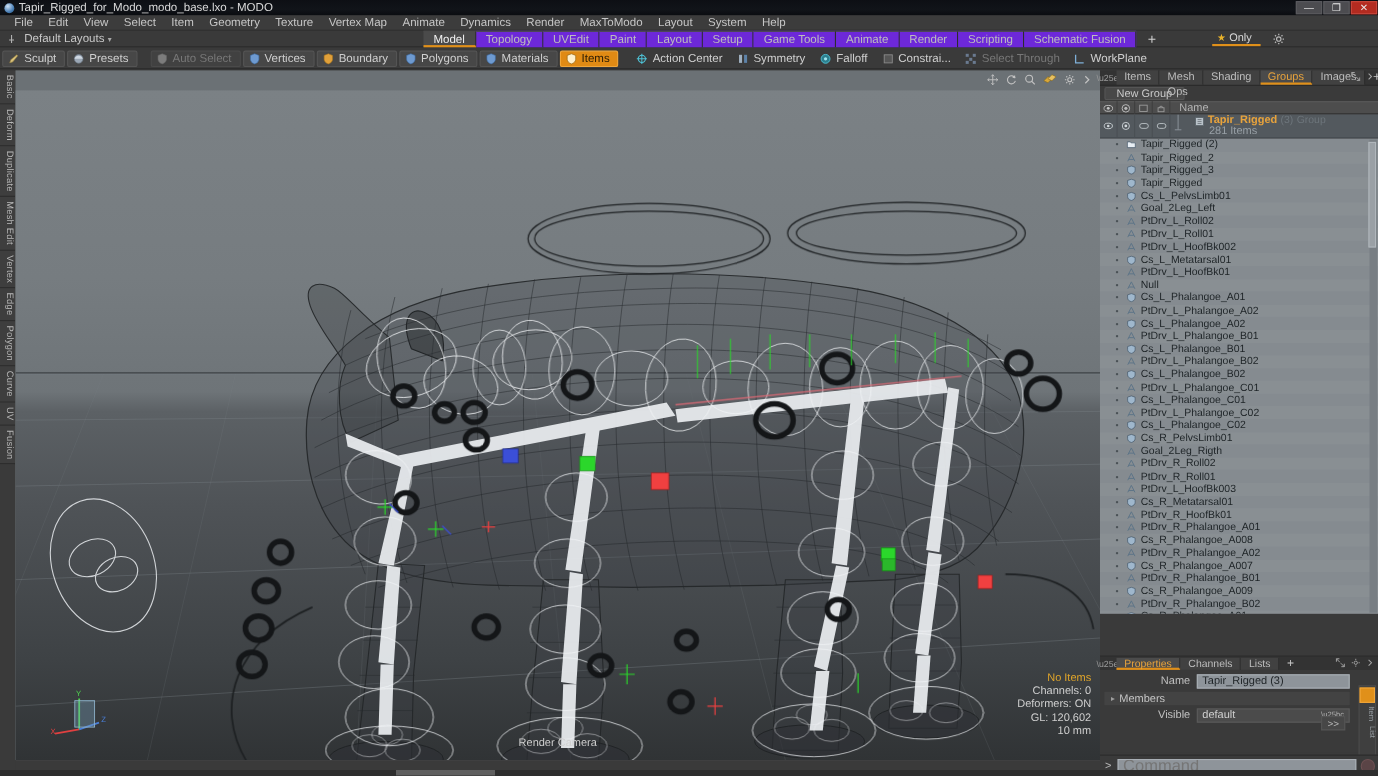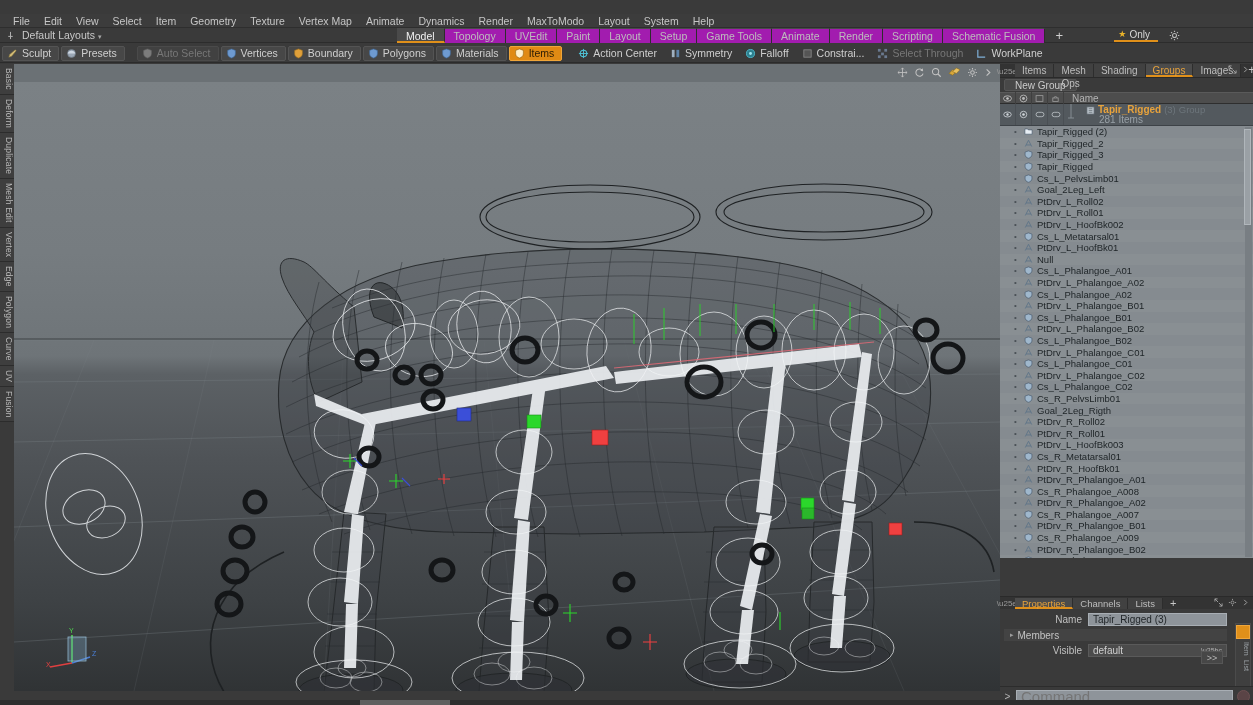--- a/index.html
+++ b/index.html
@@ -45,27 +45,27 @@
     position:absolute; left:0; top:28px; width:1253px; height:15px;
     background:#3a3a3a; border-bottom:1px solid #2c2c2c;
     display:flex; align-items:center; padding-left:4px;
   }
   .layout-pin{ width:12px;height:12px; display:flex;align-items:center;justify-content:center; color:#b0b0b0; font-size:9px; }
   .layout-sel{ margin-left:6px; font-size:10.5px; color:#c8c8c8; }
   .layout-sel .caret{ font-size:7px; margin-left:3px; color:#a8a8a8; }
 
   
   .modetabs{
-    position:absolute; left:12px; top:28px; width:1176px; height:15px;
+    position:absolute; left:0; top:28px; width:1176px; height:15px;
     display:flex; align-items:flex-end; pointer-events:none;
   }
   .modetabs-inner{ position:absolute; left:385px; top:0; display:flex; align-items:flex-end; pointer-events:auto;}
   .mtab{
     height:15px; line-height:15px; padding:0 9px;
-    font-size:10.5px; color:#bdbdbd; background:#a21caf;
+    font-size:10.5px; color:#bdbdbd; background:#6d28d9;
     border-right:1px solid #2d2d2d; border-top:1px solid #4a4a4a;
     white-space:nowrap;
   }
   .mtab.active{
     background:#4a4a4a; color:#f0f0f0; border-bottom:2px solid #e0901a;
   }
   .mtab.plus{ background:transparent; border:none; color:#d0d0d0; font-size:13px; padding:0 10px;}
   .only-badge{
     position:absolute; right:30px; top:1px; height:13px; line-height:13px;
     padding:0 8px 0 4px; color:#d7d7d7; font-size:10px;
@@ -267,20 +267,29 @@
   .taskstrip{
     position:absolute; left:0; top:700px; width:1253px; height:5px; background:#2e2e2e;
   }
   .taskstrip .chip{ position:absolute; left:360px; top:0; width:90px; height:5px; background:#5f5f5f;}
 </style>
 </head>
 <body>
 
 <div class="app">
 
+  <div class="titlebar">
+    <div class="title-ico"></div>
+    <div class="title-text">Tapir_Rigged_for_Modo_modo_base.lxo - MODO</div>
+    <div class="win-btns">
+      <div class="win-btn">—</div>
+      <div class="win-btn">❐</div>
+      <div class="win-btn close">✕</div>
+    </div>
+  </div>
 
   <div class="menubar">
     <div class="menu-item">File</div>
     <div class="menu-item">Edit</div>
     <div class="menu-item">View</div>
     <div class="menu-item">Select</div>
     <div class="menu-item">Item</div>
     <div class="menu-item">Geometry</div>
     <div class="menu-item">Texture</div>
     <div class="menu-item">Vertex Map</div>
@@ -708,21 +717,29 @@
       <svg class="axis-gizmo" viewBox="0 0 60 50">
         <path d="M30 40 L30 12" stroke="#4fd84f" stroke-width="1.6"></path>
         <path d="M30 40 L8 44" stroke="#e04040" stroke-width="1.6"></path>
         <path d="M30 40 L48 34" stroke="#4a7fd8" stroke-width="1.6"></path>
         <rect x="26" y="14" width="18" height="24" fill="rgba(120,160,190,0.35)" stroke="#8fb4cc" stroke-width=".8"></rect>
         <text x="4" y="44" fill="#e04040" font-size="7" font-family="Liberation Sans, sans-serif">X</text>
         <text x="27" y="10" fill="#4fd84f" font-size="7" font-family="Liberation Sans, sans-serif">Y</text>
         <text x="50" y="33" fill="#4a7fd8" font-size="7" font-family="Liberation Sans, sans-serif">Z</text>
       </svg>
 
-
+      <div class="vp-stats">
+        <div class="no-items">No Items</div>
+        <div>Channels: 0</div>
+        <div>Deformers: ON</div>
+        <div>GL: 120,602</div>
+        <div>10 mm</div>
+      </div>
+
+      <div class="vp-footer-label">Render Camera</div>
     </div>
   </div>
 
   <div class="rightpanel">
     <div class="rp-tabrow">
       <div class="rp-corner">\u25e2</div>
       <div class="rtab">Items</div>
       <div class="rtab">Mesh Ops</div>
       <div class="rtab">Shading</div>
       <div class="rtab active">Groups</div>

